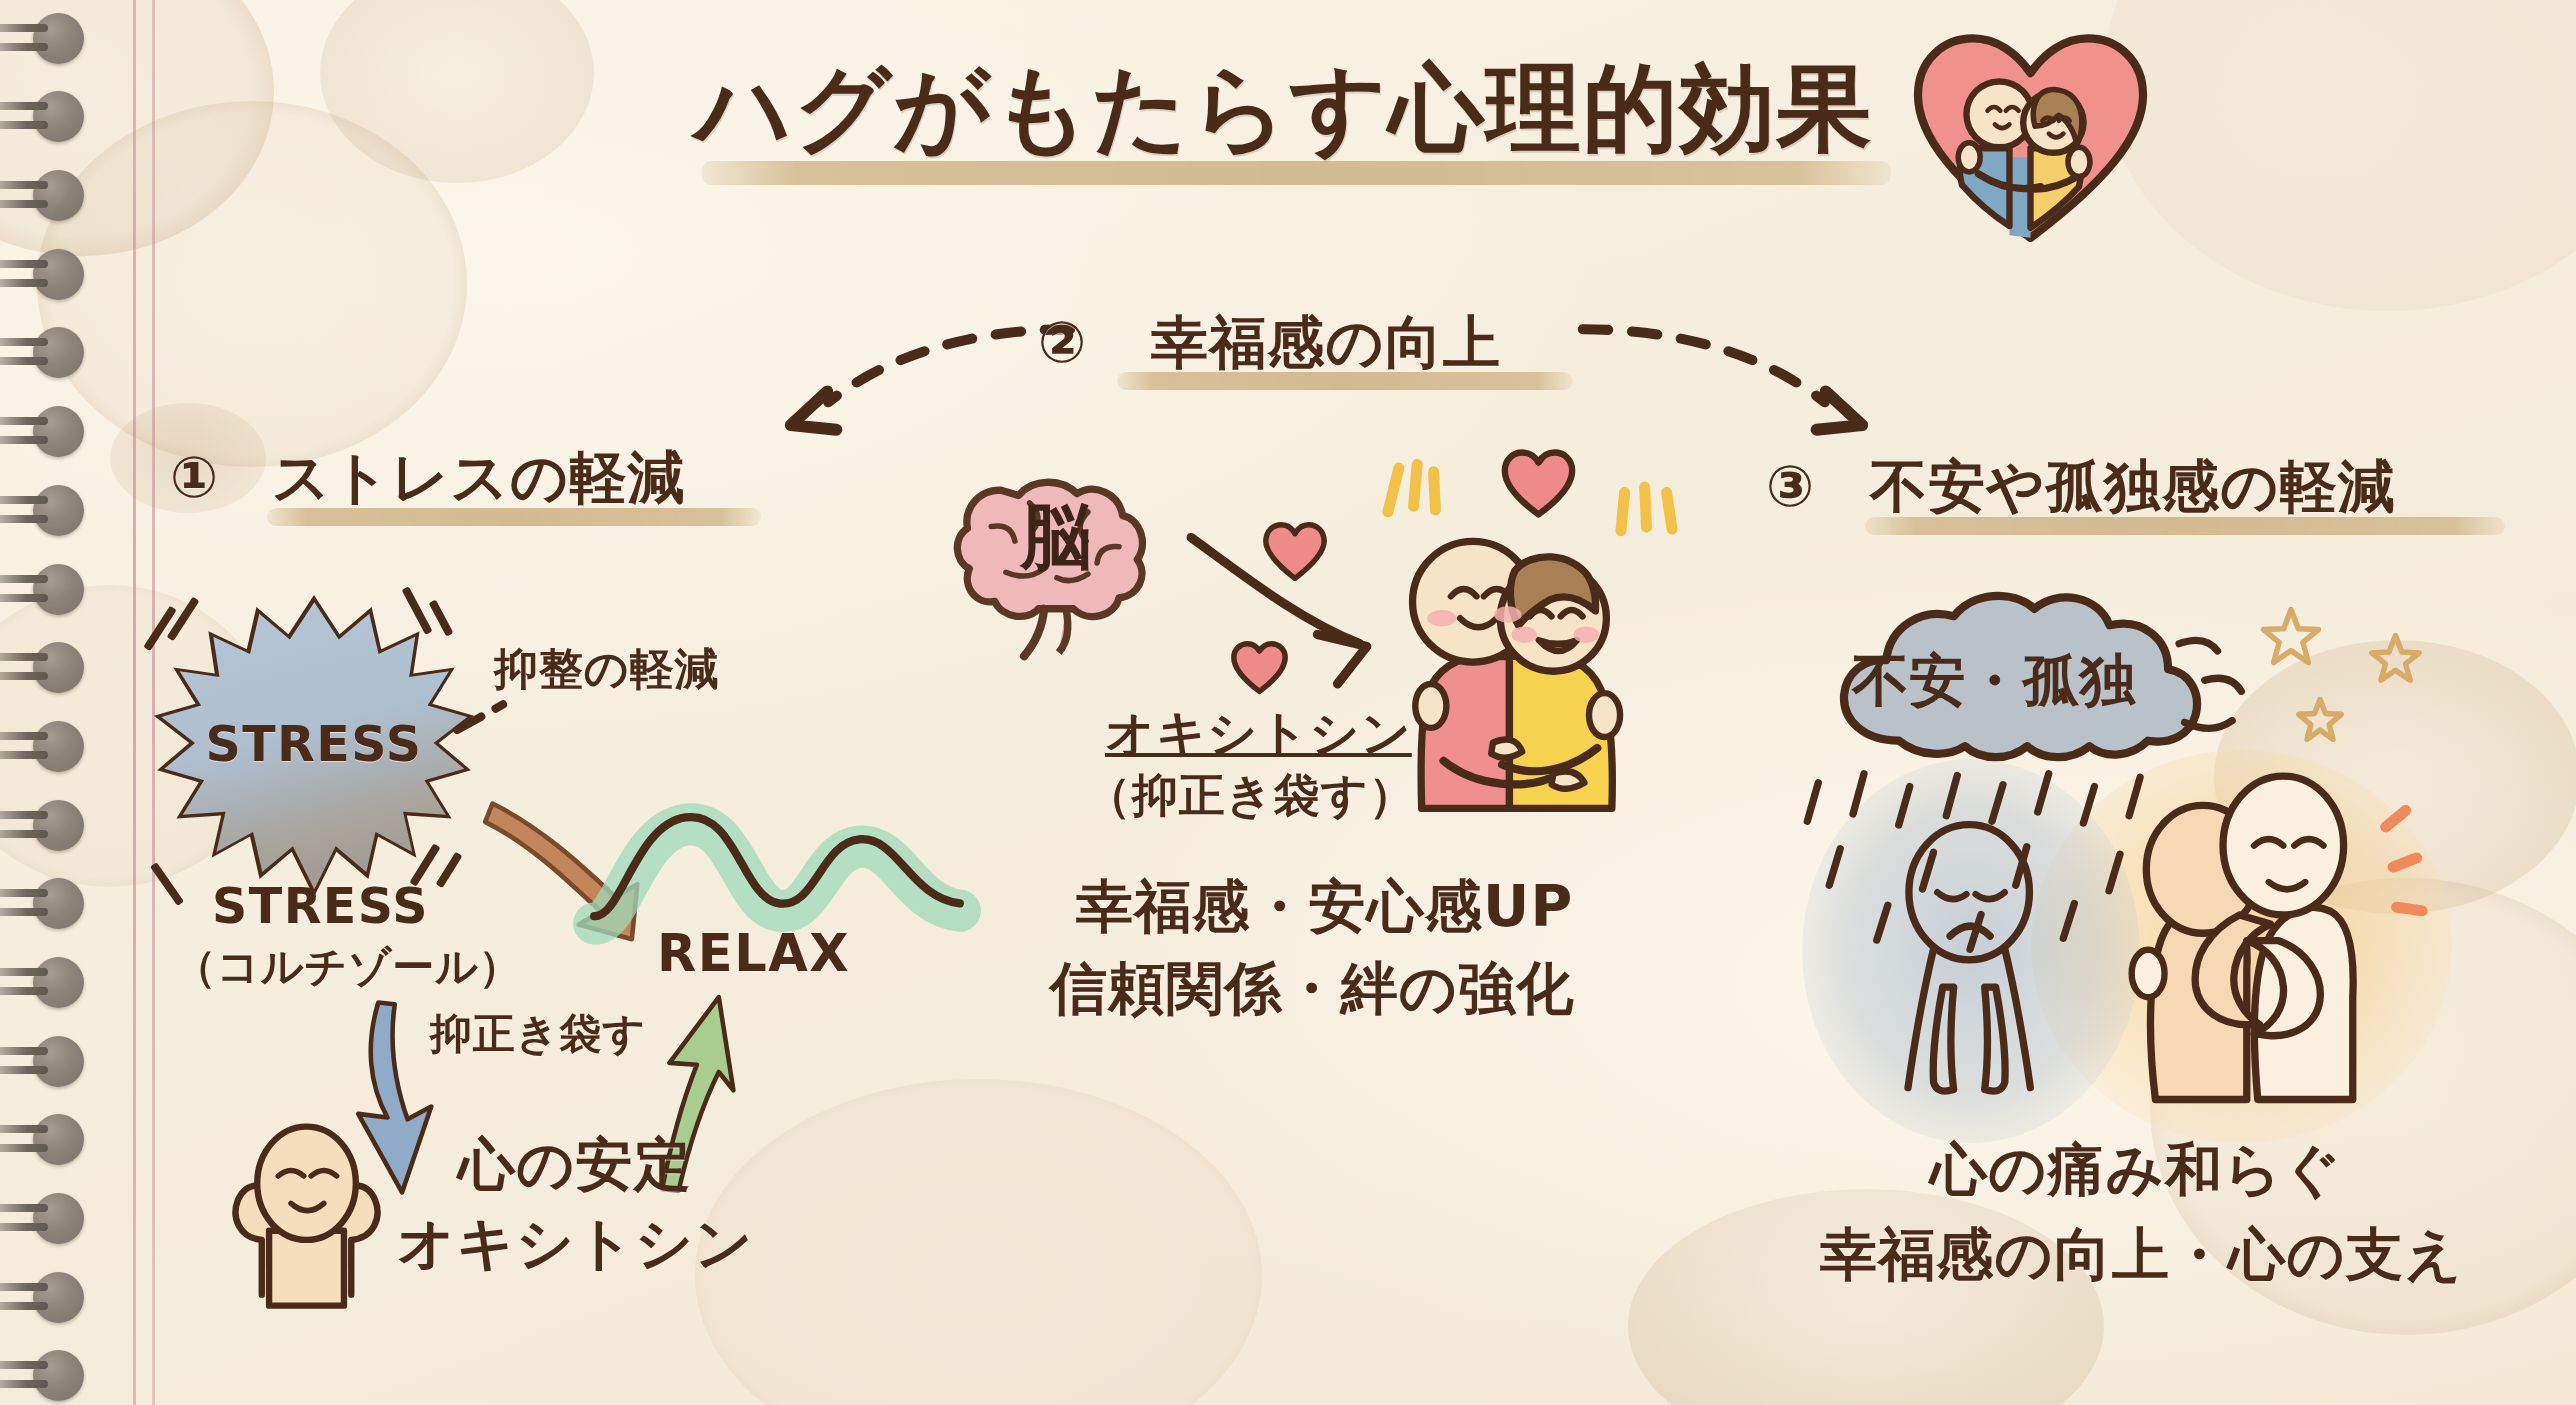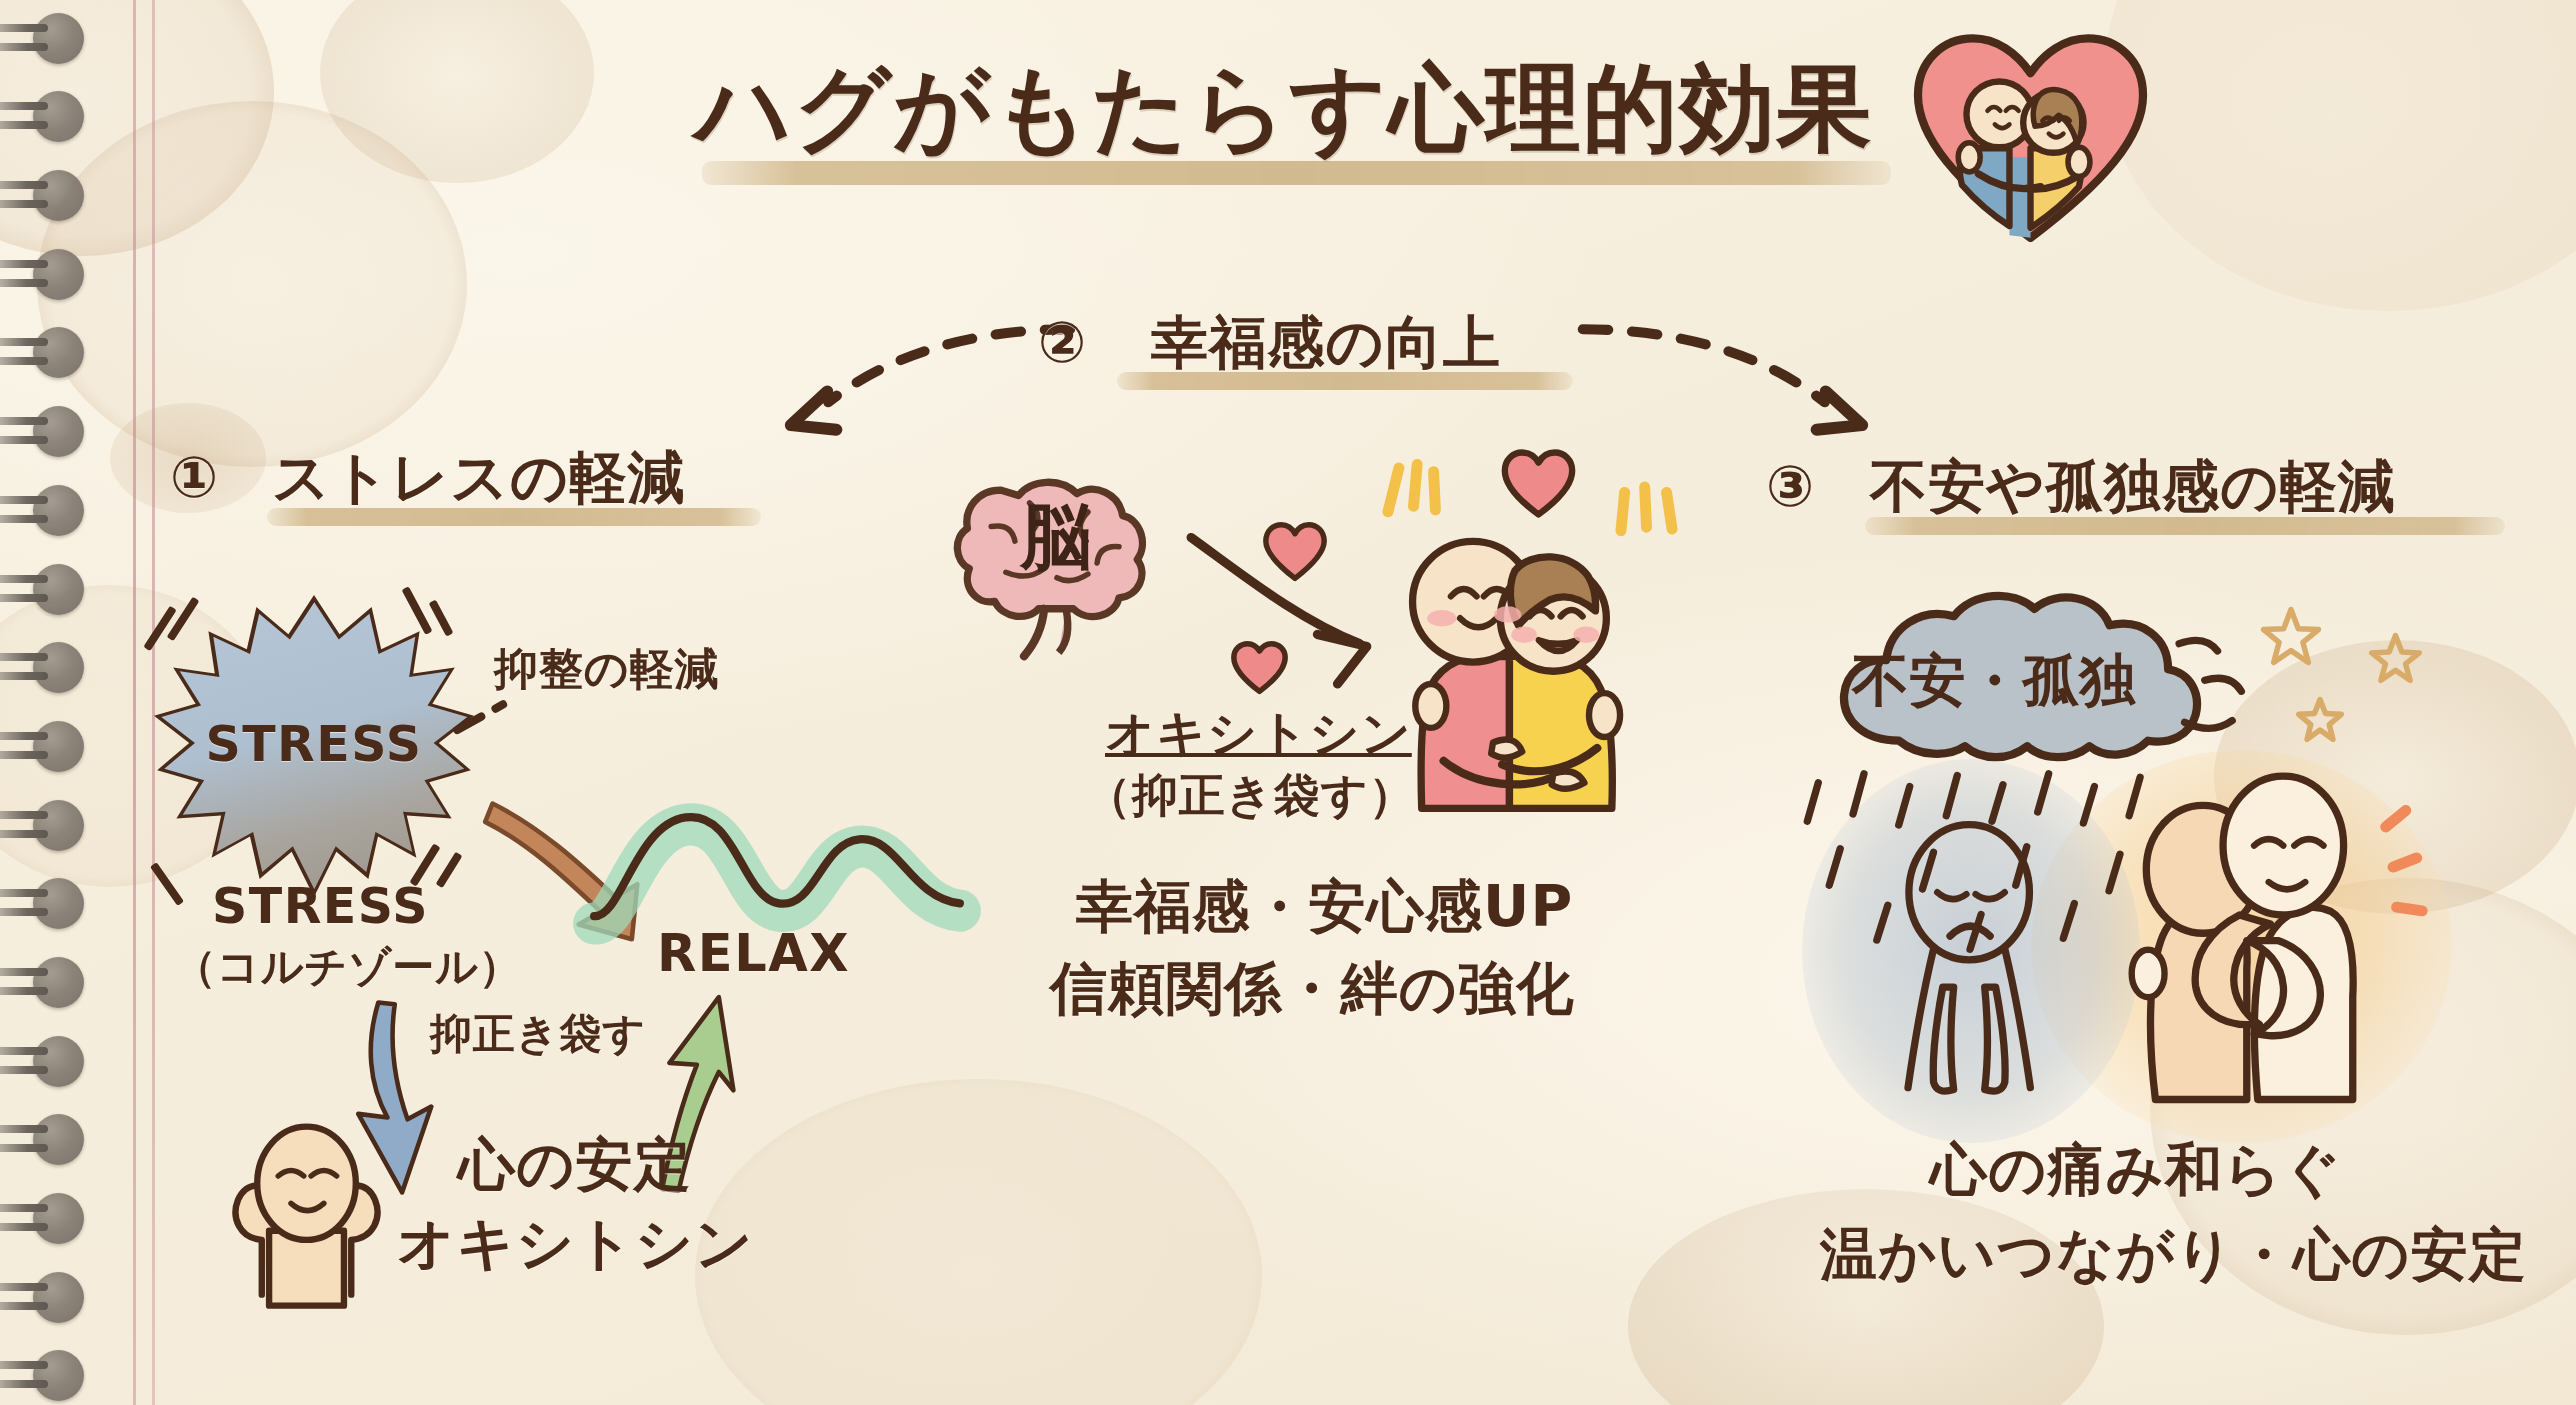--- a/index.html
+++ b/index.html
@@ -456,17 +456,17 @@
         <path d="M29 5 L36 23 L55 24 L40 36 L45 54 L29 43 L13 54 L18 36 L3 24 L22 23 Z" fill="none" stroke="#d9ab68" stroke-width="6" stroke-linejoin="round"></path>
       </svg>
     </div>
     <div style="position:absolute;left:2296px;top:695px;width:48px;height:48px;">
       <svg width="48" height="48" viewBox="0 0 52 52">
         <path d="M26 5 L32 20 L49 21 L36 32 L40 48 L26 38 L12 48 L16 32 L3 21 L20 20 Z" fill="none" stroke="#d9ab68" stroke-width="6" stroke-linejoin="round"></path>
       </svg>
     </div>
 
     <div class="body-text hand" style="left:1930px;top:1132px;font-size:57px;">心の痛み和らぐ</div>
-    <div class="body-text hand" style="left:1820px;top:1217px;font-size:57px;">温かいつながり・心の安定</div>
+    <div class="body-text hand" style="left:1820px;top:1217px;font-size:57px;">幸福感の向上・心の支え</div>
   </div>
 
 </div>
 
 
 </body></html>

